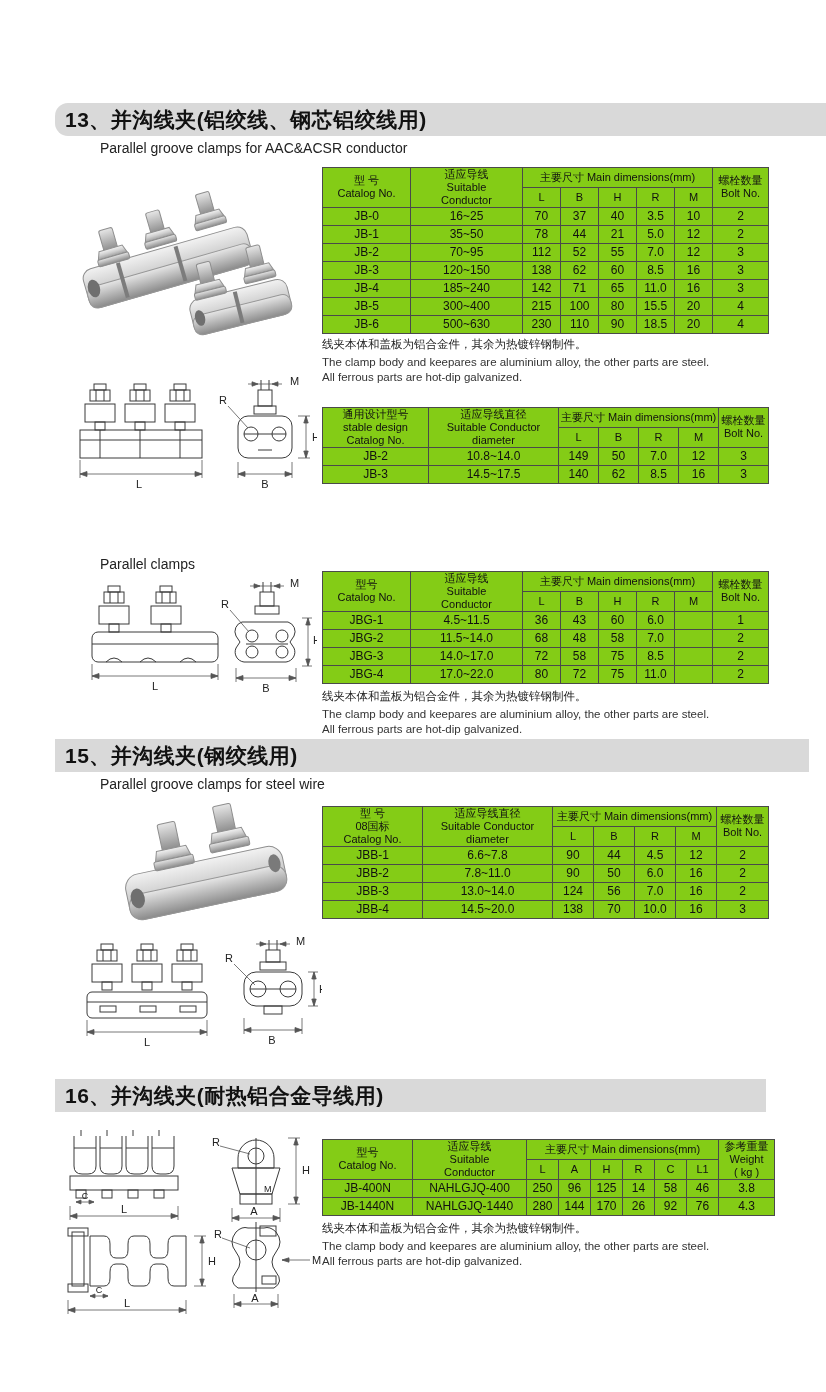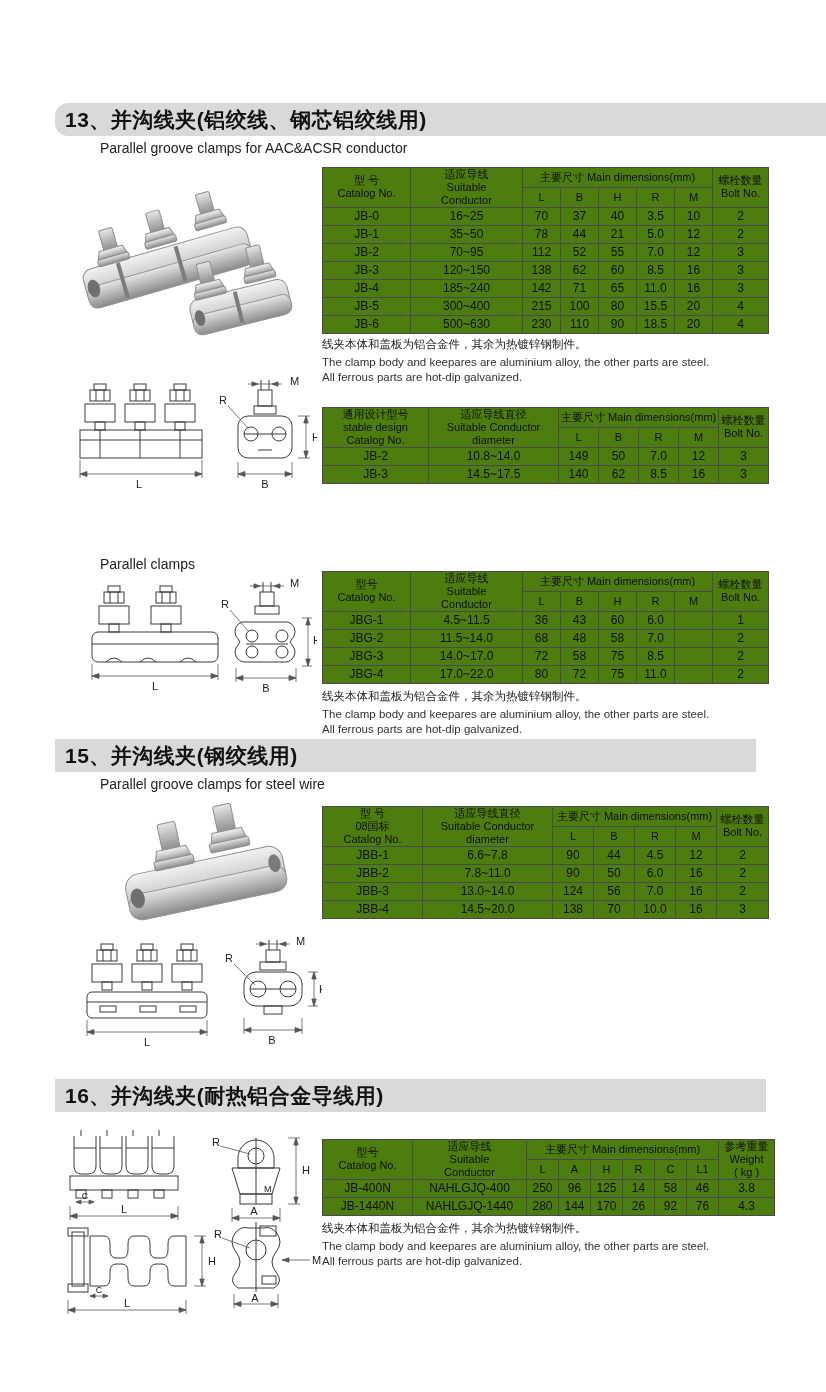--- a/index.html
+++ b/index.html
@@ -2,21 +2,21 @@
 <html><head>
 <meta charset="utf-8">
 <style>
   html,body{margin:0;padding:0;background:#fff;}
   .page{position:relative;width:826px;height:1392px;background:#fff;
         font-family:"Liberation Sans",sans-serif;color:#1a1a1a;overflow:hidden;}
   .abs{position:absolute;}
   .bar{background:#d9d9d9;height:33px;line-height:33px;font-size:21px;font-weight:bold;
        padding-left:10px;box-sizing:border-box;color:#111;letter-spacing:0.5px;}
   .sub{font-size:14px;color:#222;}
-  table{border-collapse:collapse;table-layout:fixed;width:100%;background:#4d7c0f;}
+  table{border-collapse:collapse;table-layout:fixed;width:100%;background:#84cc16;}
   th,td{border:1px solid #4a4a4a;text-align:center;font-weight:normal;padding:0 2px;
         overflow:hidden;white-space:nowrap;}
   td{height:17px;font-size:12px;color:#111;}
   th{font-size:11px;line-height:1.18;color:#111;}
   th .l{display:block;}
   .note{font-size:11.5px;color:#222;line-height:1.3;}
   .note .zh{margin-bottom:3px;}
   .note .en{color:#333;}
   svg text{font-family:"Liberation Sans",sans-serif;font-size:11px;fill:#222;}
   .tech{stroke:#3a3a3a;stroke-width:1;fill:none;}
@@ -449,21 +449,21 @@
         </tbody>
     </table>
   </div>
 
   <div class="abs note" style="left:322px;top:689px;width:446px;">
     <div class="zh">线夹本体和盖板为铝合金件，其余为热镀锌钢制件。</div>
     <div class="en">The clamp body and keepares are aluminium alloy, the other parts are steel.</div>
     <div class="en">All ferrous parts are hot-dip galvanized.</div>
   </div>
 
-  <div class="abs bar" style="left:55px;top:739px;width:701px;">15、并沟线夹(钢绞线用)</div>
+  <div class="abs bar" style="left:55px;top:739px;width:754px;">15、并沟线夹(钢绞线用)</div>
   <div class="abs sub" style="left:100px;top:776px;">Parallel groove clamps for steel wire</div>
 
   <div class="abs" style="left:90px;top:788px;">
     <svg width="230" height="142" viewBox="0 0 230 142">
       <g transform="rotate(-12 115 90)">
         <rect x="35" y="72" width="160" height="46" rx="14" fill="url(#met1)" stroke="#8e8e8e"></rect>
         <rect x="35" y="92" width="160" height="26" rx="12" fill="url(#met2)" stroke="#979797"></rect>
         <ellipse cx="45" cy="96" rx="7" ry="10" fill="#6f6f6f"></ellipse>
         <ellipse cx="186" cy="90" rx="6" ry="9" fill="#7a7a7a"></ellipse>
         <g transform="translate(88,72)">

